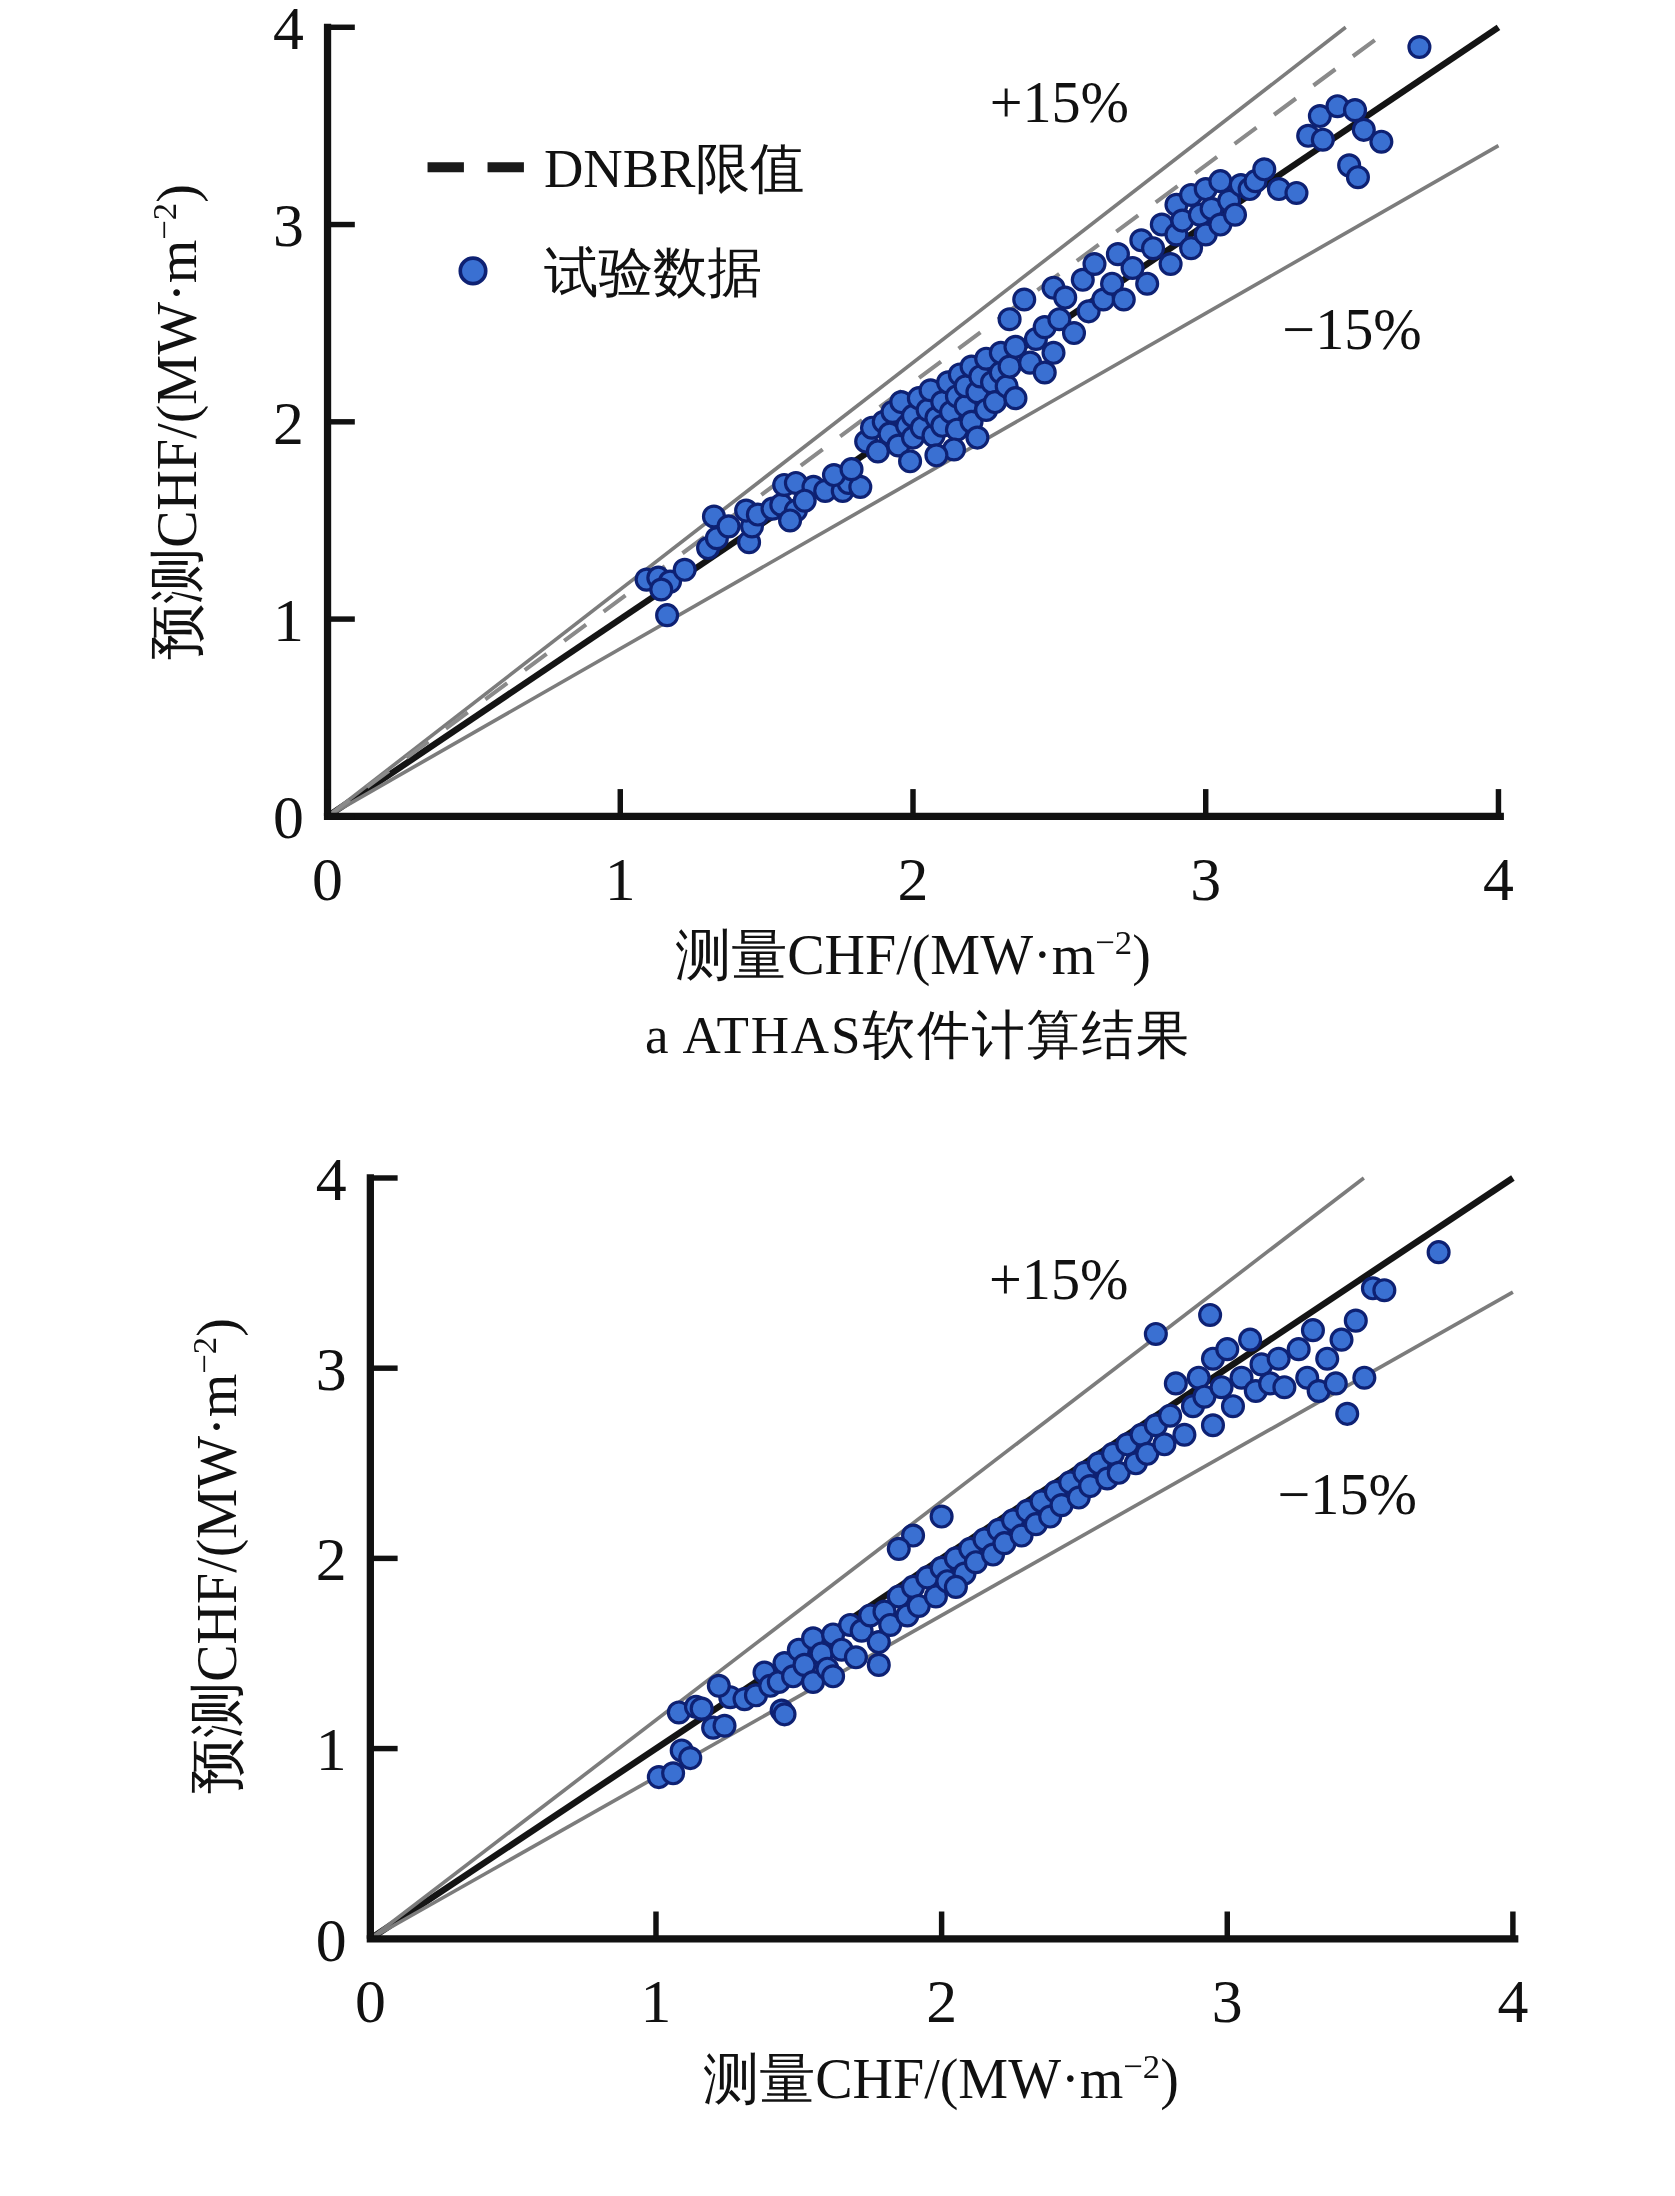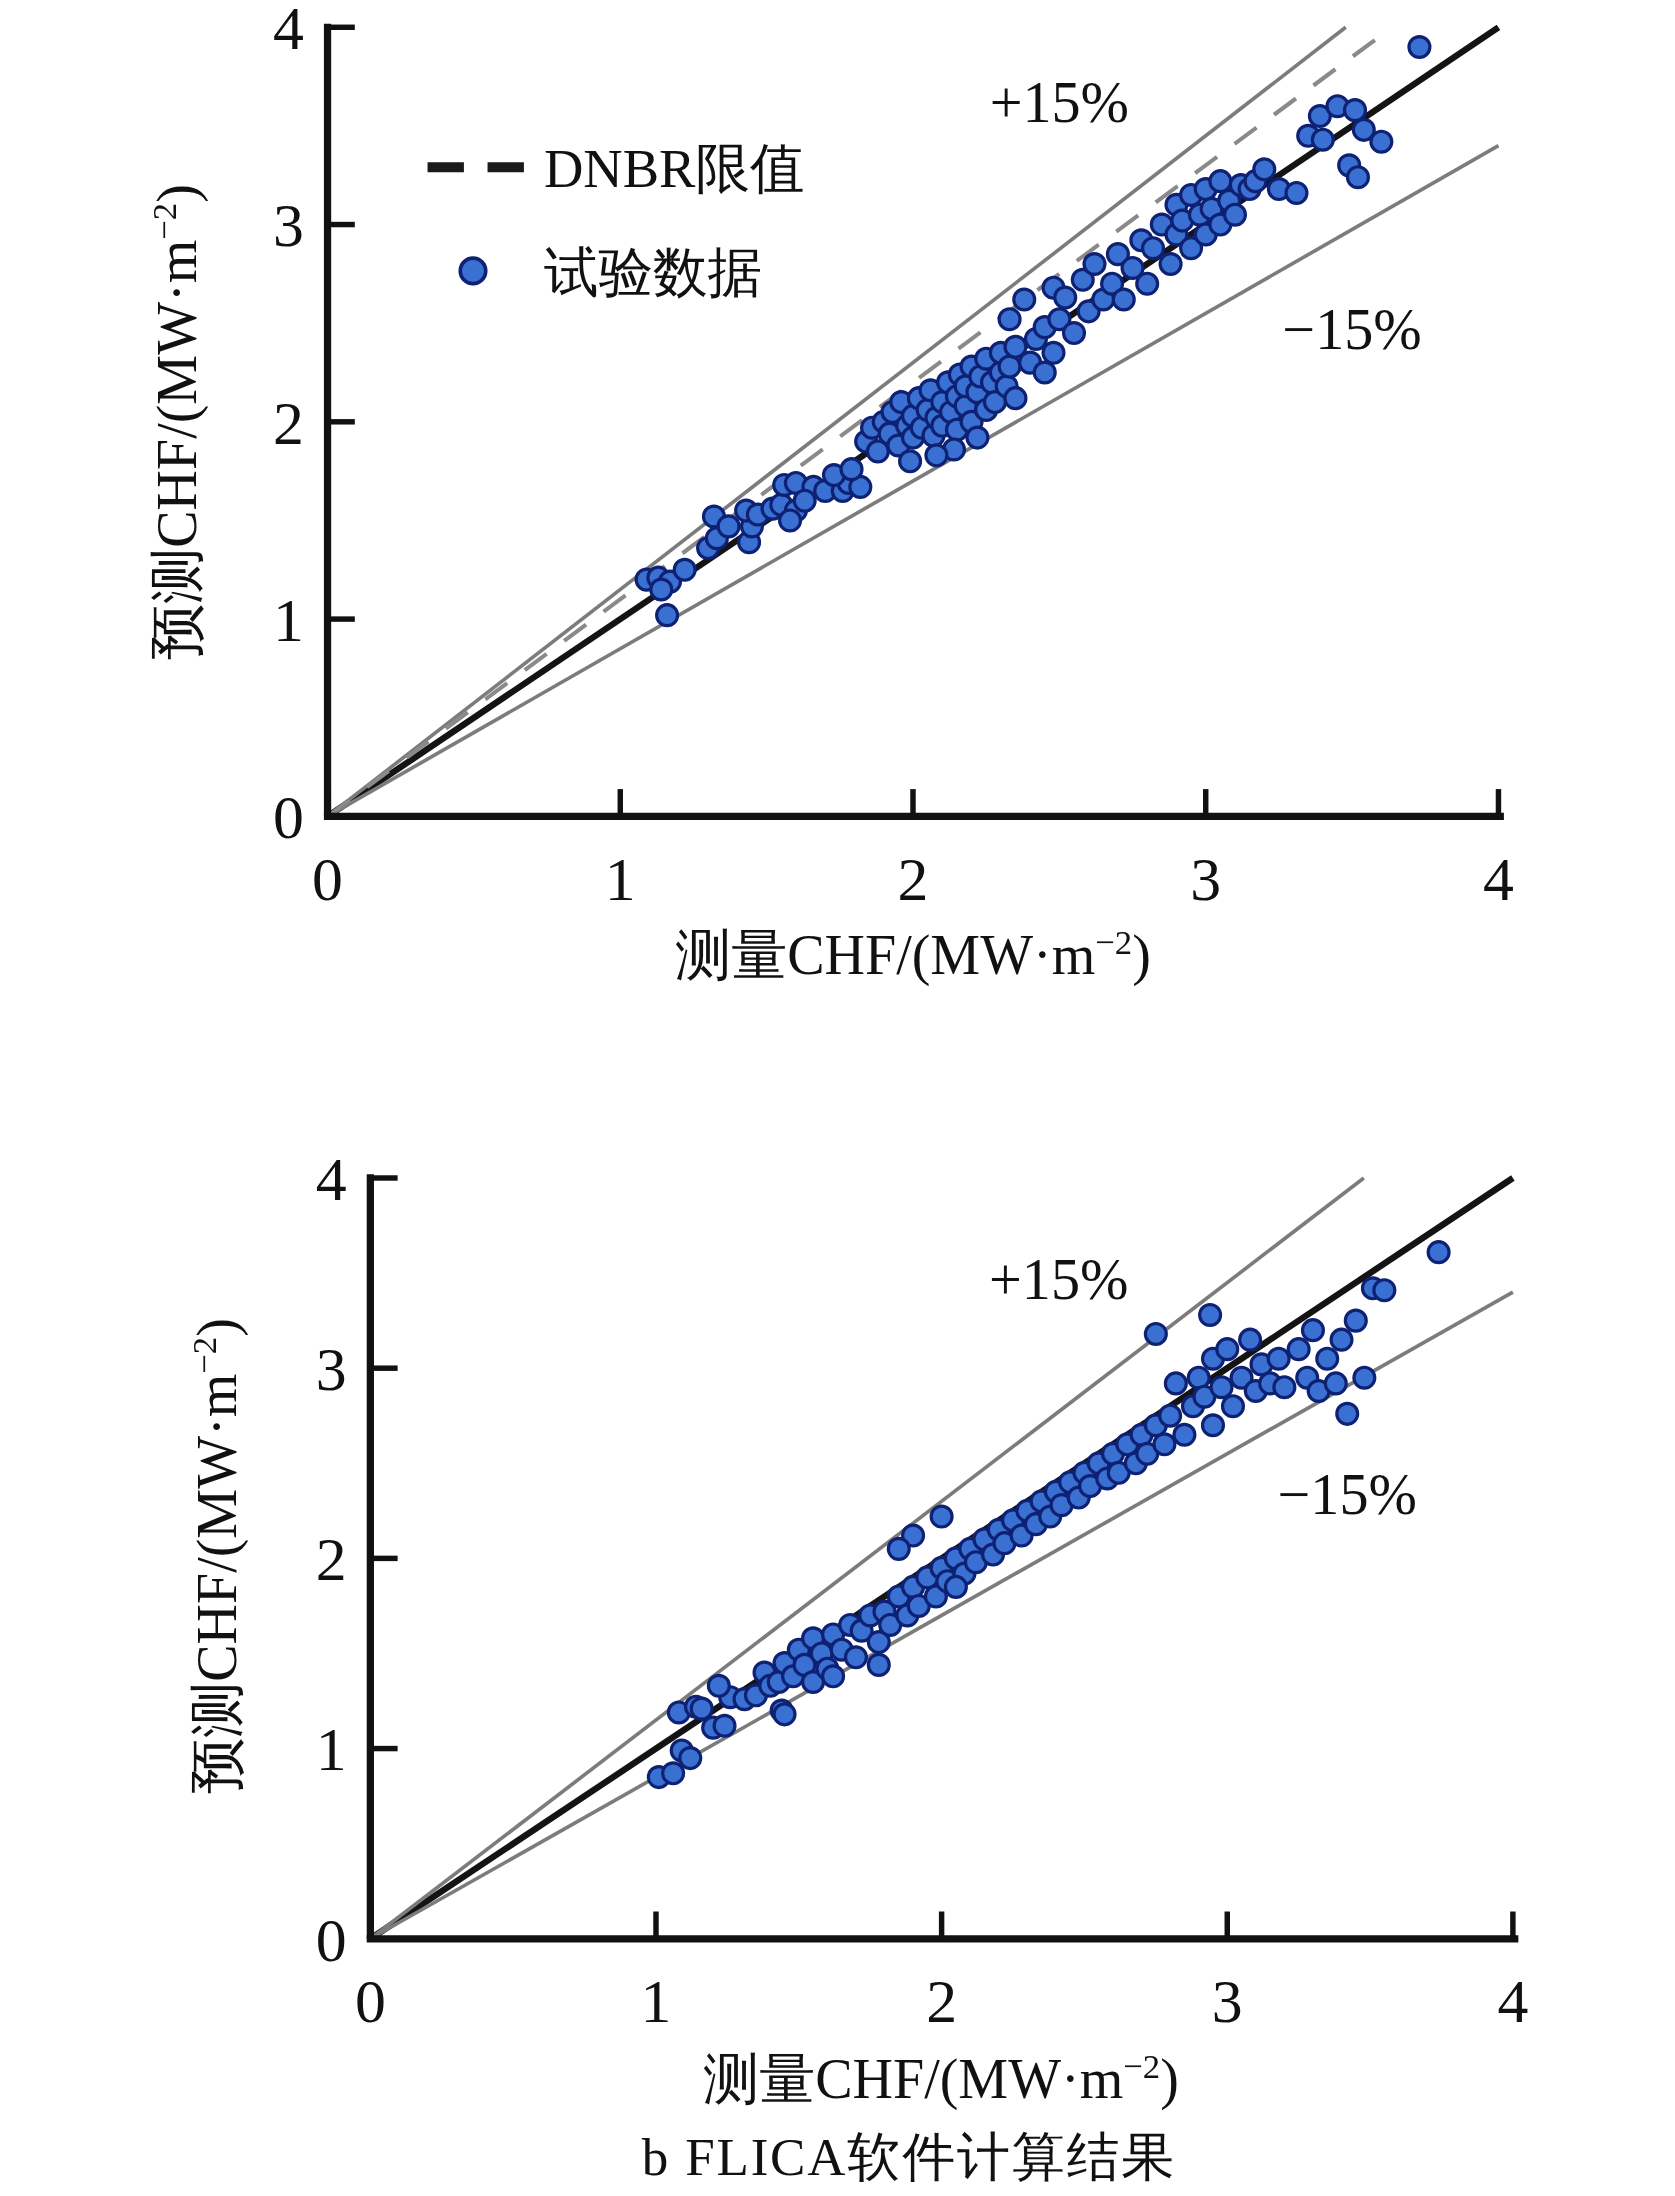--- a/index.html
+++ b/index.html
@@ -182,20 +182,21 @@
         <circle cx="520" cy="298" r="14" fill="#3a70d2" stroke="#0e2173" stroke-width="4"></circle>
         <text x="598" y="320" font-size="60" fill="#111111">试验数据</text>
       </g>
     </svg>
   <div class="axis-text-label ylab" style="left:178px;top:422px;">
     <span>预测CHF/(MW·m</span><sup>−2</sup><span>)</span>
   </div>
   <div class="axis-text-label" style="left:913px;top:956px;">
     <span>测量CHF/(MW·m</span><sup>−2</sup><span>)</span>
   </div>
+  <div class="caption" style="left:918px;top:1036px;">a  ATHAS软件计算结果</div>
 
   <svg id="plot1" width="1676" height="1078" viewBox="0 0 1843 1186" style="top:1118px;">
       <line x1="407" y1="903" x2="1664" y2="66" stroke="#141414" stroke-width="7"></line>
       <line x1="407" y1="903" x2="1500.0434782608697" y2="66" stroke="#7c7c7c" stroke-width="4"></line>
       <line x1="407" y1="903" x2="1664" y2="191.55000000000007" stroke="#7c7c7c" stroke-width="4"></line>
       <g>
         <circle cx="724.3924999999999" cy="725.1375" r="11.5" fill="#3a70d2" stroke="#0e2173" stroke-width="3.5"></circle>
         <circle cx="740.105" cy="720.9525" r="11.5" fill="#3a70d2" stroke="#0e2173" stroke-width="3.5"></circle>
         <circle cx="749.5325" cy="695.8425" r="11.5" fill="#3a70d2" stroke="#0e2173" stroke-width="3.5"></circle>
         <circle cx="758.96" cy="704.2125" r="11.5" fill="#3a70d2" stroke="#0e2173" stroke-width="3.5"></circle>
@@ -334,16 +335,15 @@
       </g>
       <text x="1164.3425000000002" y="198.90249999999992" text-anchor="middle" font-size="64" fill="#111111">+15%</text>
       <text x="1481.735" y="435.355" text-anchor="middle" font-size="64" fill="#111111">−15%</text>
     </svg>
   <div class="axis-text-label ylab" style="left:218px;top:1556px;">
     <span>预测CHF/(MW·m</span><sup>−2</sup><span>)</span>
   </div>
   <div class="axis-text-label" style="left:941px;top:2080px;">
     <span>测量CHF/(MW·m</span><sup>−2</sup><span>)</span>
   </div>
-  <div class="caption" style="left:909px;top:2158px;">b  FLICA软件计算结果</div>
 
 </div>
 
 
 </body></html>

